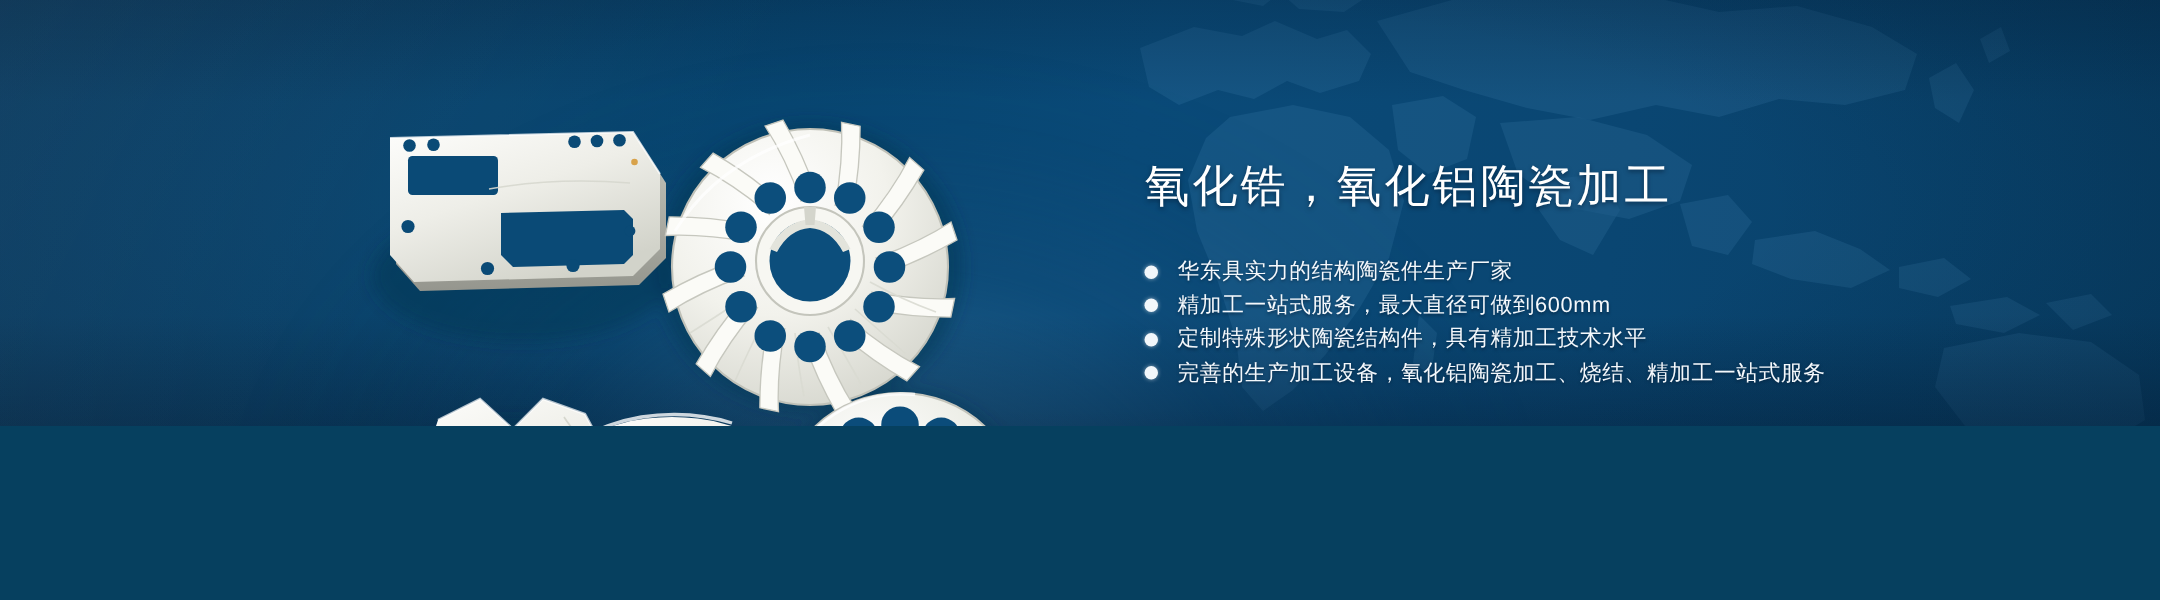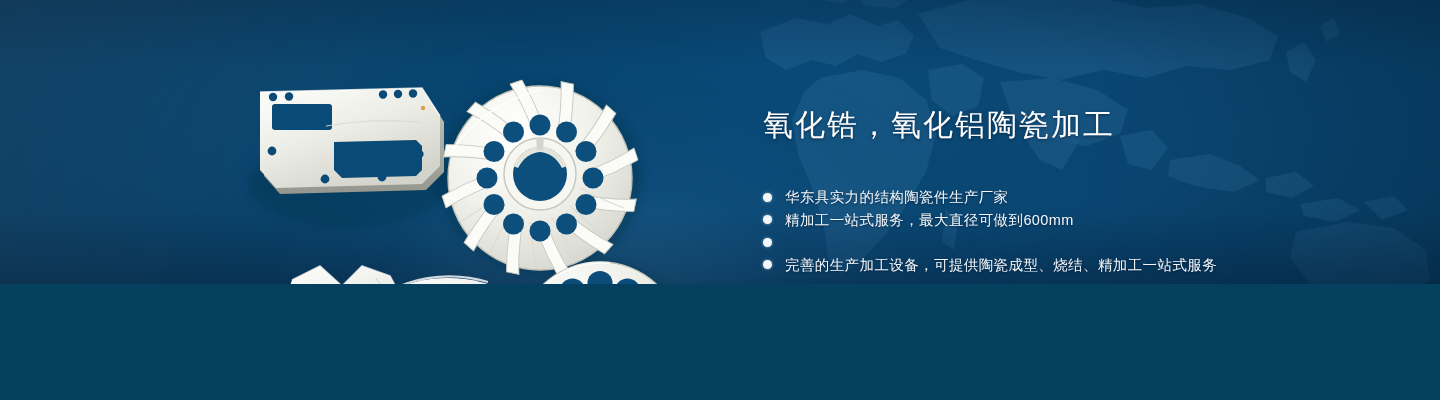--- a/index.html
+++ b/index.html
@@ -71,21 +71,21 @@
   }
   .headline {
     font-size:30px;
     line-height:42px;
     letter-spacing:2px;
     color:#ffffff;
     font-weight:400;
     text-shadow:0 1px 3px rgba(0,18,38,0.55);
     white-space:nowrap;
   }
-  .bullets { margin-top:40px; }
+  .bullets { margin-top:24px; }
   .bullet {
     display:flex;
     align-items:center;
     height:22.5px;
     margin-bottom:0px;
   }
   .dot {
     width:9px; height:9px;
     border-radius:50%;
     background:#f2f7fb;
@@ -337,21 +337,22 @@
       <div class="bullet">
         <span class="dot"></span>
         <span class="btext">华东具实力的结构陶瓷件生产厂家</span>
       </div>
       <div class="bullet">
         <span class="dot"></span>
         <span class="btext">精加工一站式服务，最大直径可做到600mm</span>
       </div>
       <div class="bullet">
         <span class="dot"></span>
+        <span class="btext">定制特殊形状陶瓷结构件，具有精加工技术水平</span>
       </div>
       <div class="bullet">
         <span class="dot"></span>
-        <span class="btext">完善的生产加工设备，可提供陶瓷成型、烧结、精加工一站式服务</span>
+        <span class="btext">完善的生产加工设备，氧化铝陶瓷加工、烧结、精加工一站式服务</span>
       </div>
     </div>
   </div>
 
 </div>
 
 </body></html>

